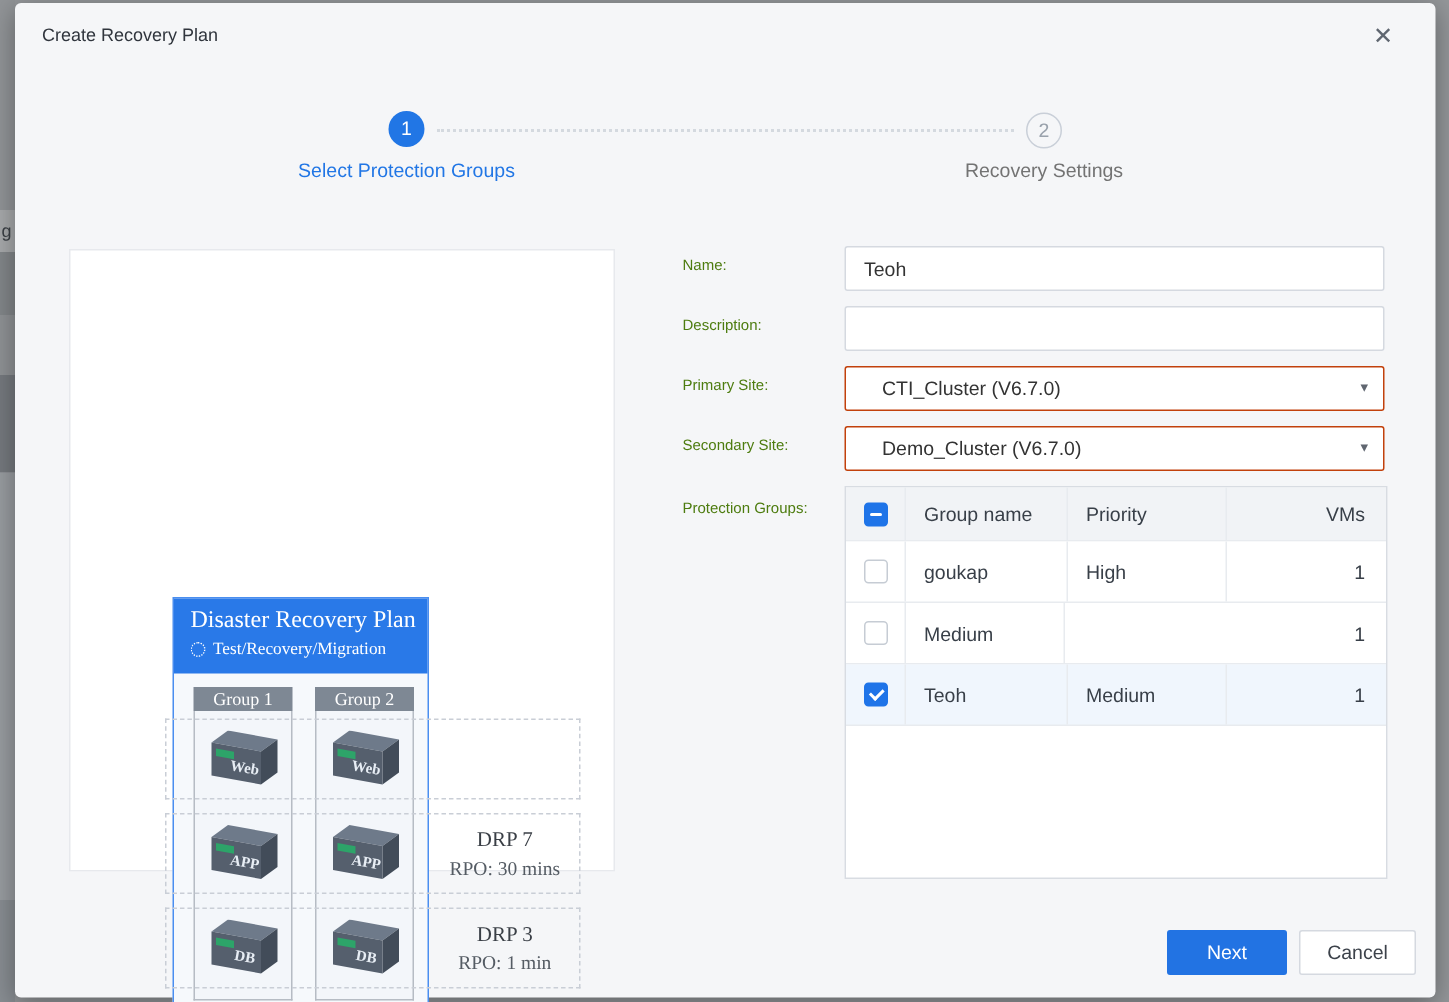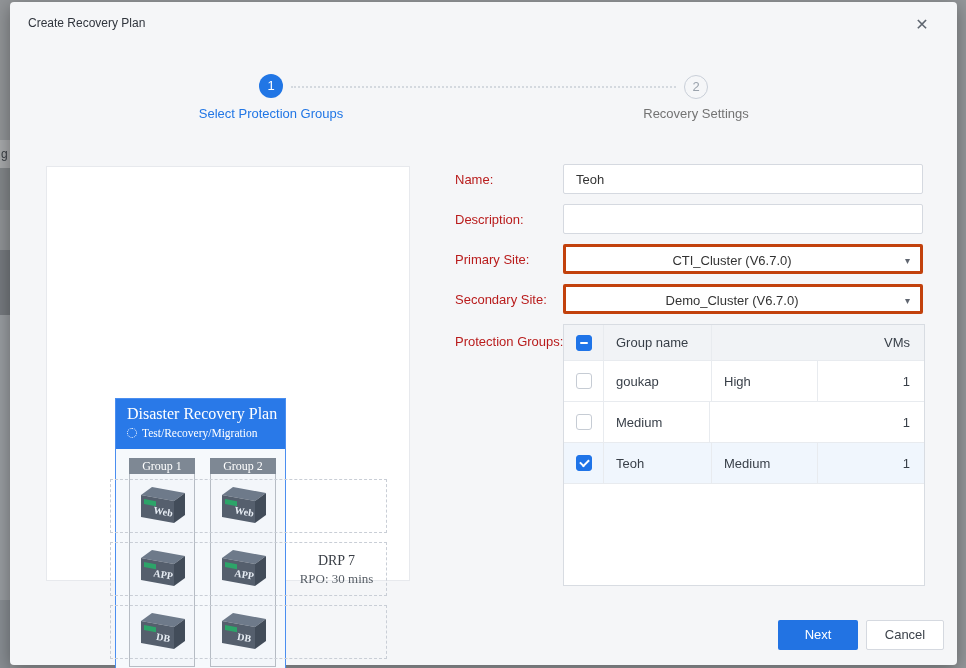--- a/index.html
+++ b/index.html
@@ -66,27 +66,27 @@
   .cube { position:absolute; left:10px; width:46px; height:42px; z-index:4; }
   .cube.c1 { top:13px; } .cube.c2 { top:76px; } .cube.c3 { top:139px; }
 
   .drp-label { position:absolute; left:239px; width:101px; height:54px; z-index:3;
     display:flex; flex-direction:column; justify-content:center; text-align:center; }
   .drp-label .nm { font-size:14px; color:#3a3f46; line-height:19px; }
   .drp-label .rp { font-size:13px; color:#555c64; line-height:18px; }
   .dl1 { top:312px; } .dl2 { top:375px; } .dl3 { top:438px; }
 
   
-  .f-label { position:absolute; left:445px; font-size:13px; color:#b91c1c; }
+  .f-label { position:absolute; left:445px; font-size:10px; color:#4d7c0f; }
   .f-input { position:absolute; left:553px; width:360px; height:30px; background:#fff;
     border:1px solid #d5d9e0; border-radius:2px; font-size:13px; color:#333;
     padding:0 12px; font-family:"Liberation Sans",sans-serif; outline:none; }
   .f-select { position:absolute; left:553px; width:360px; height:30px; background:#fff;
-    border:3px solid #c2410c; border-radius:2px; font-size:13px; color:#333;
-    line-height:28px; padding:0 26px 0 4px; cursor:pointer;text-align:center; }
+    border:1px solid #c2410c; border-radius:2px; font-size:13px; color:#333;
+    line-height:28px; padding:0 26px 0 24px; cursor:pointer; }
   .caret-icon { position:absolute; right:10px; top:0; line-height:28px;
     font-size:10px; color:#606670; }
 
   
   .pg-table { position:absolute; left:553px; top:322px; width:362px; height:262px;
     background:#fff; border:1px solid #d8dce2; }
   .t-row { display:flex; height:41px; border-bottom:1px solid #e8ebef; background:#fff; }
   .t-head { height:36px; background:#f1f3f6; }
   .t-row.highlight { background:#f0f6fd; }
   .t-cell { display:flex; align-items:center; font-size:13px; color:#383f48;
@@ -205,20 +205,24 @@
             <text x="23" y="28" transform="rotate(10 23 26)" text-anchor="middle" font-size="10" font-weight="bold" fill="#e7edf4">DB</text>
           </svg>
         </div>
       </div>
     </div>
 
     <div class="drp-label dl2">
       <div class="nm">DRP 7</div>
       <div class="rp">RPO: 30 mins</div>
     </div>
+    <div class="drp-label dl3">
+      <div class="nm">DRP 3</div>
+      <div class="rp">RPO: 1 min</div>
+    </div>
   </div>
 
   <div class="f-label" style="top:170px">Name:</div>
   <input class="f-input" style="top: 162px;" value="Teoh">
 
   <div class="f-label" style="top:210px">Description:</div>
   <input class="f-input" style="top: 202px;" value="">
 
   <div class="f-label" style="top:250px">Primary Site:</div>
   <div class="f-select" style="top:242px">
@@ -233,20 +237,21 @@
   </div>
 
   <div class="f-label" style="top:332px">Protection Groups:</div>
 
   <div class="pg-table">
     <div class="t-row t-head">
       <div class="t-cell c-check">
         <span class="cb on indet"></span>
       </div>
       <div class="t-cell c-name">Group name</div>
+      <div class="t-cell c-prio">Priority</div>
       <div class="t-cell c-vms">VMs</div>
     </div>
 
     <div class="t-row">
       <div class="t-cell c-check">
         <span class="cb"></span>
       </div>
       <div class="t-cell c-name">goukap</div>
       <div class="t-cell c-prio">High</div>
       <div class="t-cell c-vms">1</div>

